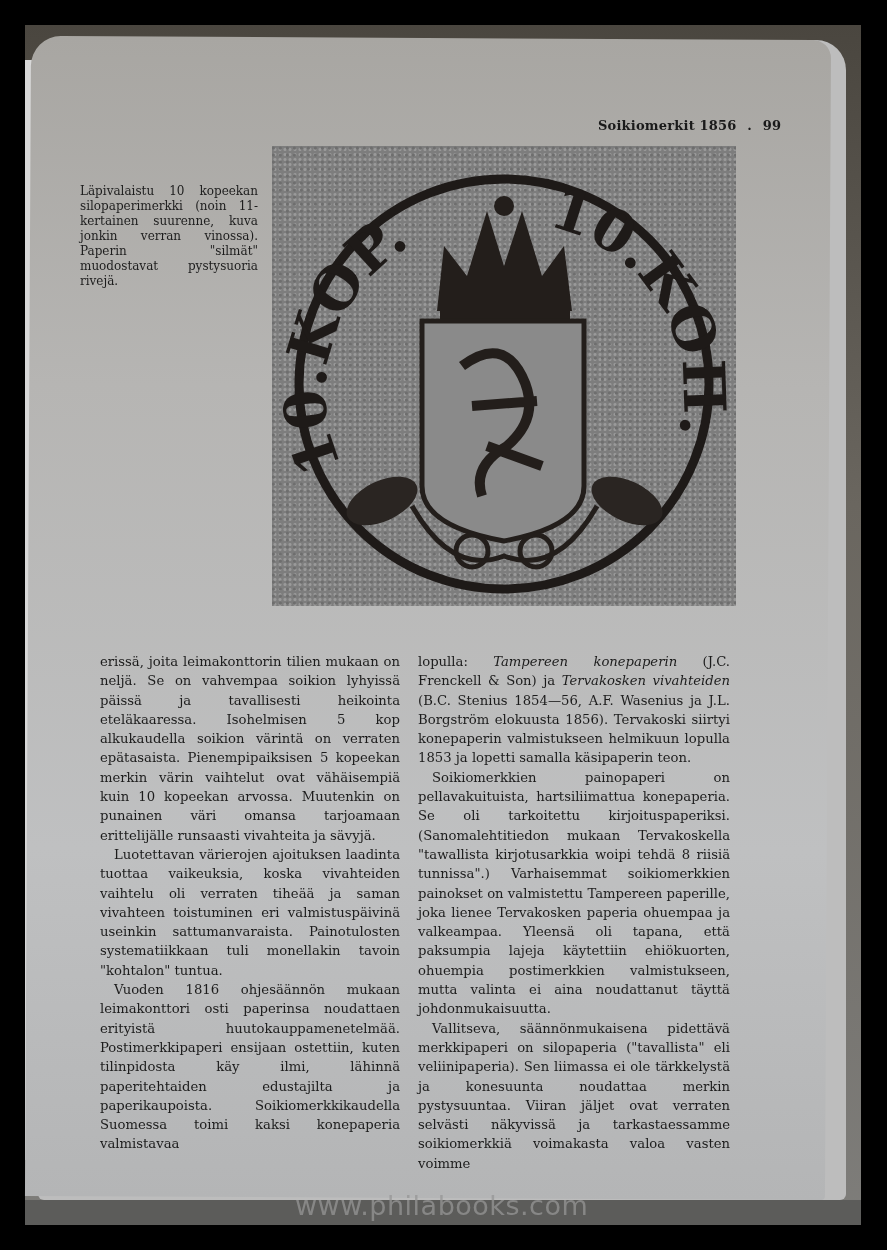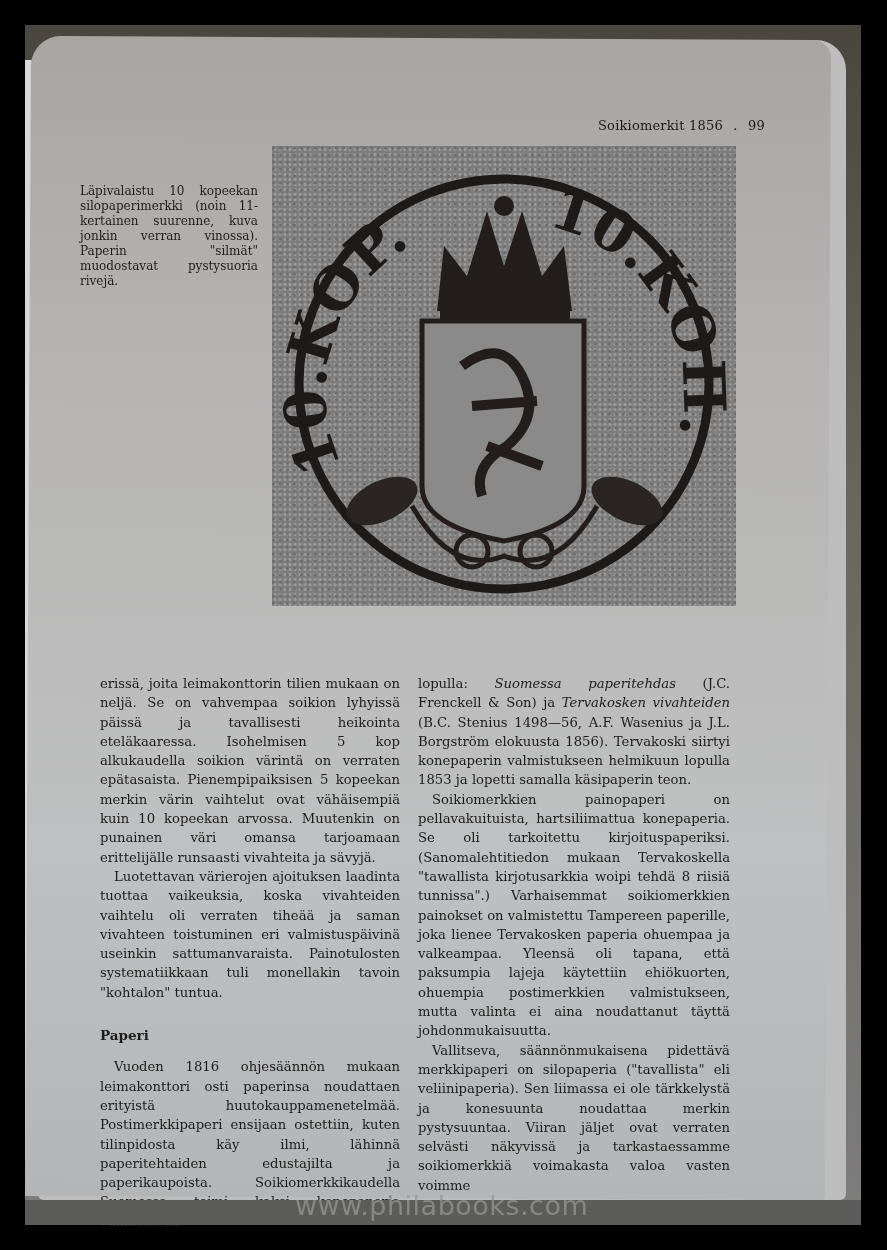--- a/index.html
+++ b/index.html
@@ -21,39 +21,38 @@
     background: linear-gradient(180deg, #a8a6a2 0%, #b6b5b3 30%, #bfc0c1 70%, #b4b5b6 100%);
     border-radius: 30px 18px 4px 0;
     transform: rotate(0.3deg);
   }
   .page-shadow-left {
     position: absolute; left: 25px; top: 60px; width: 10px; height: 1100px;
     background: #d8d8d8;
   }
   .header {
     position: absolute; left: 598px; top: 118px;
-    font-size: 13px; font-weight: normal; color: #1a1a1a; letter-spacing: 0.2px;
+    font-size: 13px; font-weight: bold; color: #1a1a1a; letter-spacing: 0.2px;
   }
   .caption {
     position: absolute; left: 80px; top: 184px; width: 178px;
     font-size: 12px; line-height: 15px; color: #1d1d1d; text-align: justify;
   }
   .stamp-photo {
     position: absolute; left: 272px; top: 146px; width: 464px; height: 460px;
     background:
       radial-gradient(circle at 20% 30%, #6e6e6e 0 1px, transparent 2px) 0 0/7px 7px,
       radial-gradient(circle at 60% 70%, #9a9a9a 0 1px, transparent 2px) 0 0/5px 5px,
       #7d7d7d;
     overflow: hidden;
   }
   .stamp-photo svg { position: absolute; left: 0; top: 0; }
   .col {
     position: absolute; font-size: 13.2px; line-height: 19.3px; color: #1c1c1c;
     text-align: justify;
-    margin-top: 22px;
   }
   .col-left { left: 100px; top: 652px; width: 300px; }
   .col-right { left: 418px; top: 652px; width: 312px; }
   .col p { margin: 0; }
   .col p.indent { text-indent: 14px; }
   .section-heading {
     font-weight: bold; font-size: 13.5px; margin: 24px 0 12px 0;
   }
   .watermark {
     position: absolute; left: 295px; top: 1190px;
@@ -106,24 +105,23 @@
     <ellipse cx="355" cy="355" rx="38" ry="20" fill="#2a2522" transform="rotate(25 355 355)"></ellipse>
     <path d="M140,360 Q180,430 232,410 Q285,430 325,360" fill="none" stroke="#231e1b" stroke-width="5"></path>
     <circle cx="200" cy="405" r="16" fill="none" stroke="#231e1b" stroke-width="5"></circle>
     <circle cx="264" cy="405" r="16" fill="none" stroke="#231e1b" stroke-width="5"></circle>
   </svg>
 </div>
 
 <div class="col col-left">
   <p>erissä, joita leimakonttorin tilien mukaan on neljä. Se on vahvempaa soikion lyhyissä päissä ja tavallisesti heikointa eteläkaaressa. Isohelmisen 5 kop alkukaudella soikion värintä on verraten epätasaista. Pienempipaiksisen 5 kopeekan merkin värin vaihtelut ovat vähäisempiä kuin 10 kopeekan arvossa. Muutenkin on punainen väri omansa tarjoamaan erittelijälle runsaasti vivahteita ja sävyjä.</p>
   <p class="indent">Luotettavan värierojen ajoituksen laadinta tuottaa vaikeuksia, koska vivahteiden vaihtelu oli verraten tiheää ja saman vivahteen toistuminen eri valmistuspäivinä useinkin sattumanvaraista. Painotulosten systematiikkaan tuli monellakin tavoin "kohtalon" tuntua.</p>
-  <div class="section-heading">Paperi</div>
   <p class="indent">Vuoden 1816 ohjesäännön mukaan leimakonttori osti paperinsa noudattaen erityistä huutokauppamenetelmää. Postimerkkipaperi ensijaan ostettiin, kuten tilinpidosta käy ilmi, lähinnä paperitehtaiden edustajilta ja paperikaupoista. Soikiomerkkikaudella Suomessa toimi kaksi konepaperia valmistavaa</p>
 </div>
 
 <div class="col col-right">
-  <p><span>lopulla: </span><i>Suomessa paperitehdas</i><span> (J.C. Frenckell &amp; Son) ja </span><i>Tervakosken vivahteiden</i><span> (B.C. Stenius 1498—56, A.F. Wasenius ja J.L. Borgström elokuusta 1856). Tervakoski siirtyi konepaperin valmistukseen helmikuun lopulla 1853 ja lopetti samalla käsipaperin teon.</span></p>
+  <p><span>lopulla: </span><i>Tampereen konepaperin</i><span> (J.C. Frenckell &amp; Son) ja </span><i>Tervakosken vivahteiden</i><span> (B.C. Stenius 1854—56, A.F. Wasenius ja J.L. Borgström elokuusta 1856). Tervakoski siirtyi konepaperin valmistukseen helmikuun lopulla 1853 ja lopetti samalla käsipaperin teon.</span></p>
   <p class="indent">Soikiomerkkien painopaperi on pellavakuituista, hartsiliimattua konepaperia. Se oli tarkoitettu kirjoituspaperiksi. (Sanomalehtitiedon mukaan Tervakoskella "tawallista kirjotusarkkia woipi tehdä 8 riisiä tunnissa".) Varhaisemmat soikiomerkkien painokset on valmistettu Tampereen paperille, joka lienee Tervakosken paperia ohuempaa ja valkeampaa. Yleensä oli tapana, että paksumpia lajeja käytettiin ehiökuorten, ohuempia postimerkkien valmistukseen, mutta valinta ei aina noudattanut täyttä johdonmukaisuutta.</p>
   <p class="indent">Vallitseva, säännönmukaisena pidettävä merkkipaperi on silopaperia ("tavallista" eli veliinipaperia). Sen liimassa ei ole tärkkelystä ja konesuunta noudattaa merkin pystysuuntaa. Viiran jäljet ovat verraten selvästi näkyvissä ja tarkastaessamme soikiomerkkiä voimakasta valoa vasten voimme</p>
 </div>
 
 <div class="bottom-shadow"></div>
 <div class="watermark">www.philabooks.com</div>
 
 </body></html>

